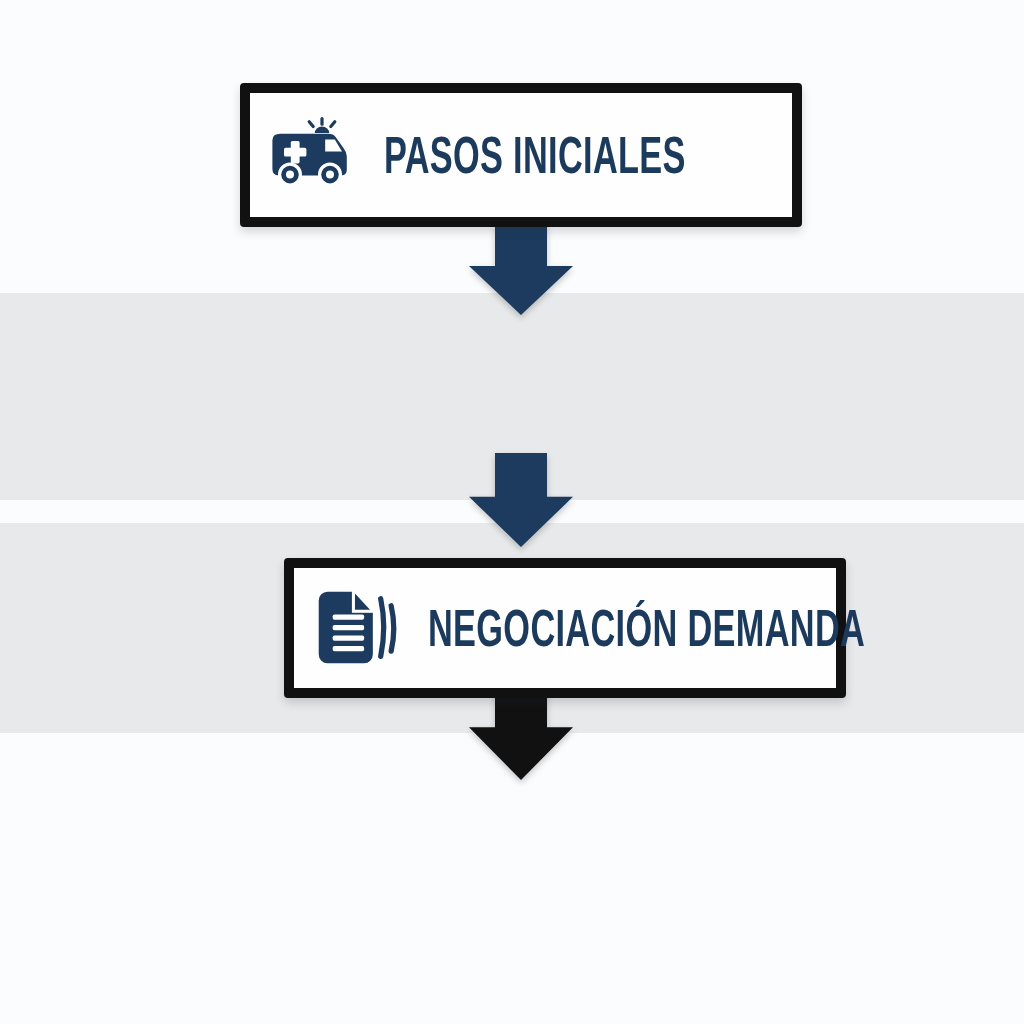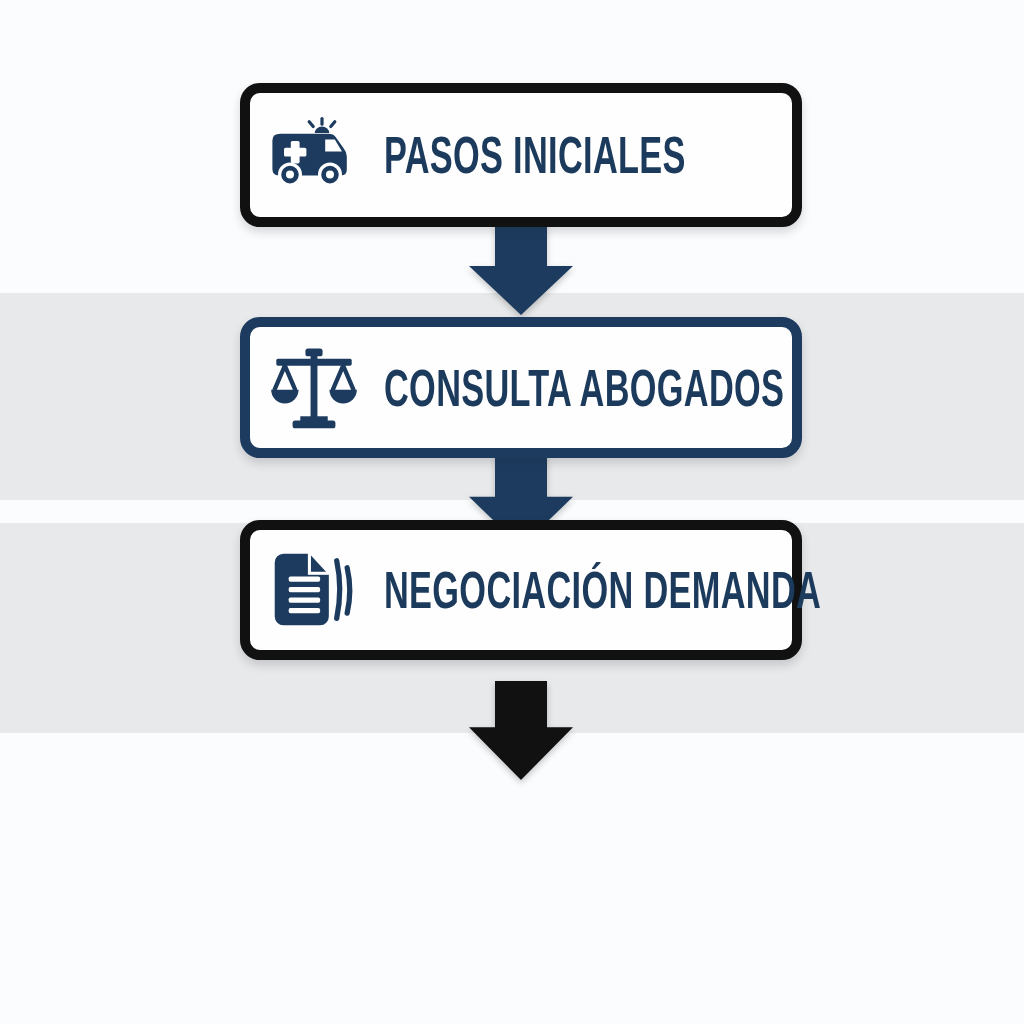--- a/index.html
+++ b/index.html
@@ -23,30 +23,30 @@
   .band2 { top: 523px; height: 210px; }
 
   .step {
     position: absolute;
     left: 240px;
     width: 562px;
     height: 144px;
     box-sizing: border-box;
     background: var(--box_fill, #fefefe);
     border: 10px solid var(--black, #101010);
-    border-radius: 20px;
+    border-radius: 4px;
     display: flex;
     align-items: center;
     padding: 0 18px 0 16px;
     box-shadow: 0 5px 10px rgba(40,45,60,0.18);
     z-index: 2;
   }
   .box1 { top: 83px; }
   .box2 { top: 317px; height: 141px; border-color: var(--navy, #1c3b5e); }
-  .box3 { top: 520px; height: 140px; }
+  .box3 { top: 558px; height: 140px; margin-left: 44px; }
   .box4 { top: 778px; height: 140px; }
 
   .icon {
     width: 96px;
     height: 100px;
     flex: 0 0 96px;
     display: flex;
     align-items: center;
     justify-content: center;
     color: var(--navy, #1c3b5e);
@@ -107,40 +107,20 @@
         <circle cx="80" cy="72" r="5" fill="#ffffff"></circle>
       </svg>
     </span>
     <span class="label">PASOS INICIALES</span>
   </div>
 
   <svg class="arrow arrow1 arrow-navy" viewBox="0 0 110 90" preserveAspectRatio="none" xmlns="http://www.w3.org/2000/svg">
     <polygon points="29,0 81,0 81,42 107,42 55,90 3,42 29,42"></polygon>
   </svg>
 
-  <div class="step box2">
-    <span class="icon">
-      <svg viewBox="0 0 112 100" xmlns="http://www.w3.org/2000/svg">
-        <rect x="46" y="4" width="20" height="9" rx="3" fill="currentColor"></rect>
-        <rect x="52" y="8" width="8" height="78" fill="currentColor"></rect>
-        <rect x="12" y="16" width="88" height="8" rx="2" fill="currentColor"></rect>
-        <g stroke="currentColor" stroke-width="5" stroke-linecap="round" fill="none">
-          <path d="M22,24 L10,52"></path>
-            <path d="M22,24 L34,52"></path>
-          <path d="M90,24 L78,52"></path>
-            <path d="M90,24 L102,52"></path>
-        </g>
-        <path fill="currentColor" d="M6,52 a16,16 0 0 0 32,0 z"></path>
-        <path fill="currentColor" d="M74,52 a16,16 0 0 0 32,0 z"></path>
-        <rect x="40" y="83" width="32" height="6" fill="currentColor"></rect>
-        <rect x="31" y="88" width="50" height="9" rx="3" fill="currentColor"></rect>
-      </svg>
-    </span>
-    <span class="label">CONSULTA ABOGADOS</span>
-  </div>
 
   <svg class="arrow arrow2 arrow-navy" viewBox="0 0 110 90" preserveAspectRatio="none" xmlns="http://www.w3.org/2000/svg">
     <polygon points="29,0 81,0 81,42 107,42 55,90 3,42 29,42"></polygon>
   </svg>
 
   <div class="step box3">
     <span class="icon">
       <svg viewBox="0 0 110 95" xmlns="http://www.w3.org/2000/svg">
         <path fill="currentColor" d="M20,6 h28 v24 h24 v48 a10,10 0 0 1 -10,10 h-42 a10,10 0 0 1 -10,-10 v-62 a10,10 0 0 1 10,-10 z"></path>
         <path fill="currentColor" stroke="#ffffff" stroke-width="3" d="M50,4 l22,24 h-22 z"></path>

